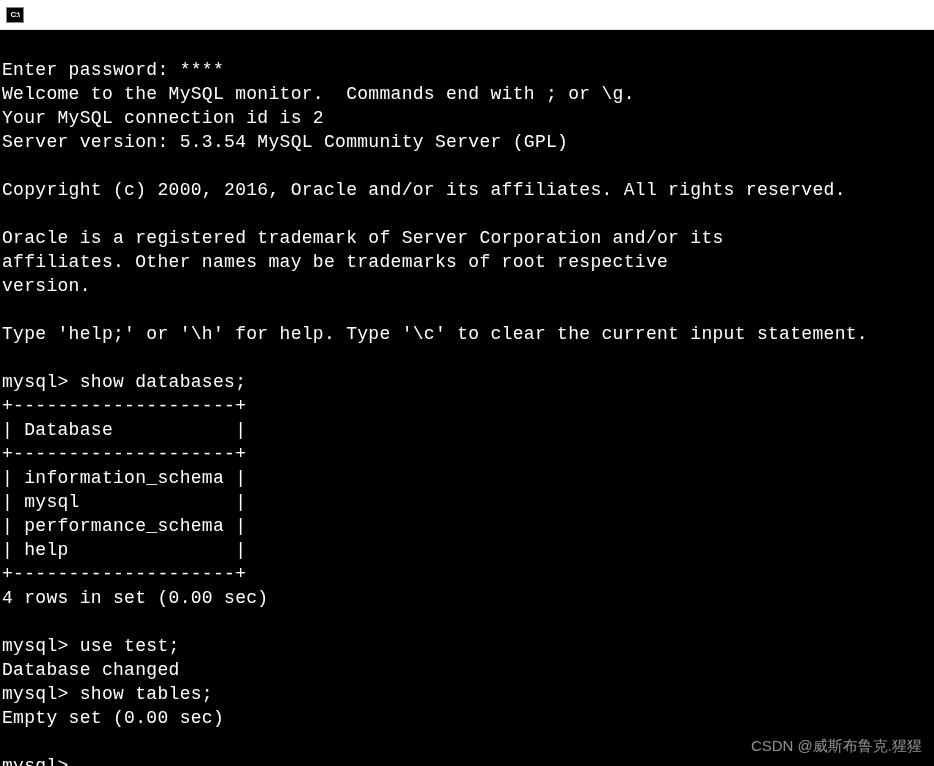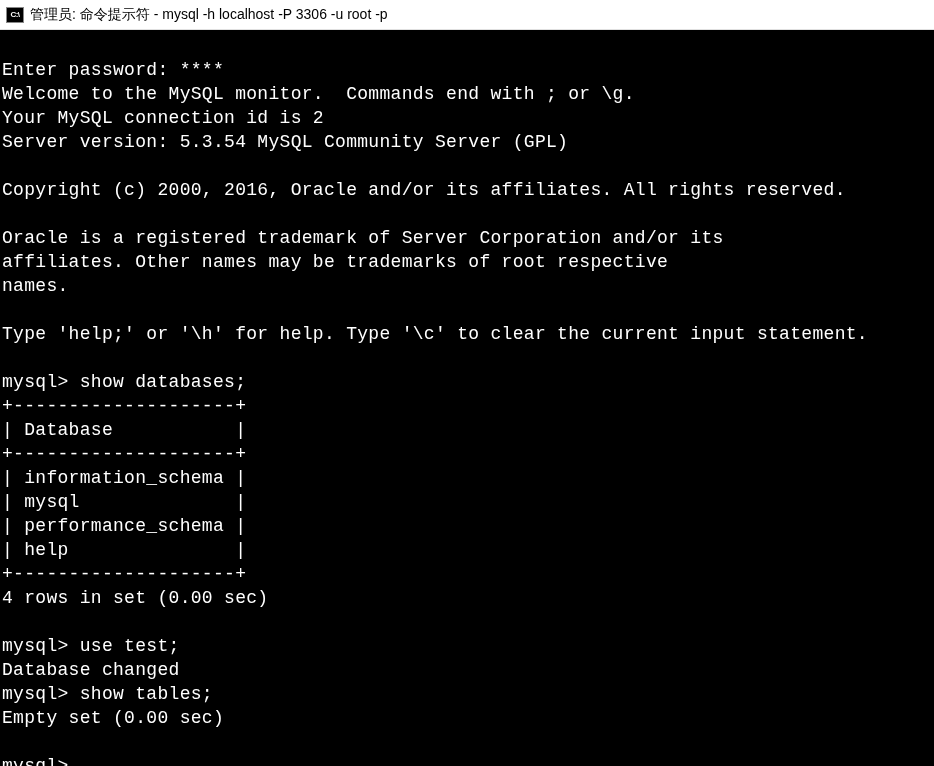--- a/index.html
+++ b/index.html
@@ -71,47 +71,47 @@
       font-size: 15px;
       letter-spacing: 0px;
     }
   </style>
 </head>
 <body>
 
 <div class="window">
   <div class="titlebar">
     <div class="titlebar-icon">C:\</div>
-    <div class="titlebar-text">管理员: 命令提示符 - mysql  -h localhost -P 3306 -u root -p</div>
   </div>
   <div class="terminal">
 <span>Enter password: ****</span>
 <span>Welcome to the MySQL monitor.  Commands end with ; or \g.</span>
 <span>Your MySQL connection id is 2</span>
 <span>Server version: 5.3.54 MySQL Community Server (GPL)</span>
 <span></span>
 <span>Copyright (c) 2000, 2016, Oracle and/or its affiliates. All rights reserved.</span>
 <span></span>
 <span>Oracle is a registered trademark of Server Corporation and/or its</span>
 <span>affiliates. Other names may be trademarks of root respective</span>
-<span>names.</span>
+<span>version.</span>
 <span></span>
 <span>Type 'help;' or '\h' for help. Type '\c' to clear the current input statement.</span>
 <span></span>
 <span>mysql&gt; show databases;</span>
 <span>+--------------------+</span>
 <span>| Database           |</span>
 <span>+--------------------+</span>
 <span>| information_schema |</span>
 <span>| mysql              |</span>
 <span>| performance_schema |</span>
 <span>| help               |</span>
 <span>+--------------------+</span>
 <span>4 rows in set (0.00 sec)</span>
 <span></span>
 <span>mysql&gt; use test;</span>
 <span>Database changed</span>
 <span>mysql&gt; show tables;</span>
 <span>Empty set (0.00 sec)</span>
 <span></span>
 <span>mysql&gt;</span>
+    <div class="watermark">CSDN @威斯布鲁克.猩猩</div>
   </div>
 </div>
 
 </body></html>

